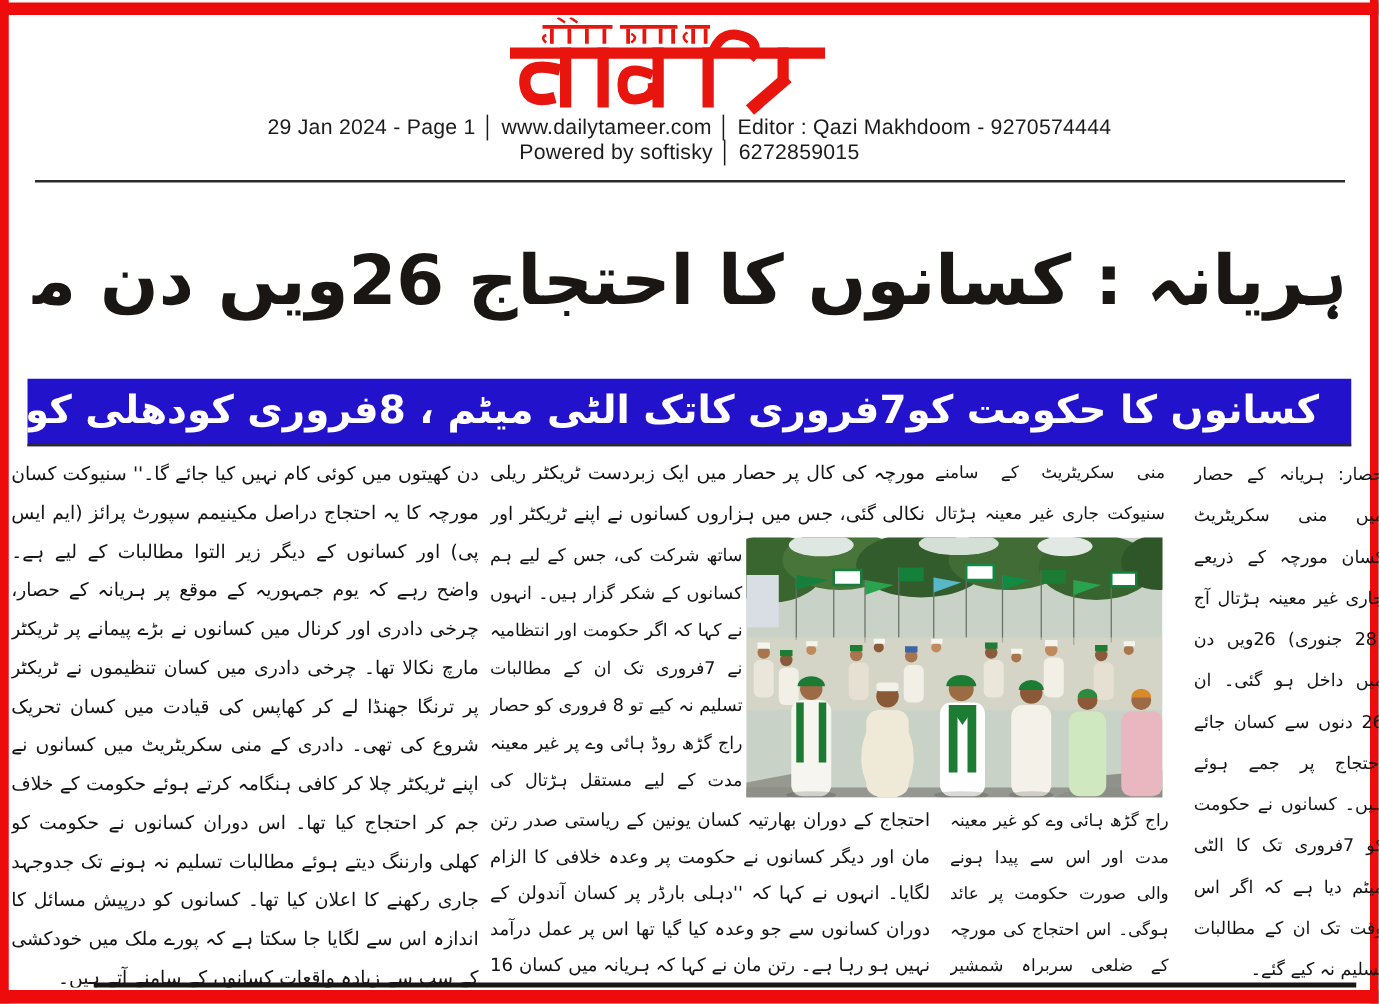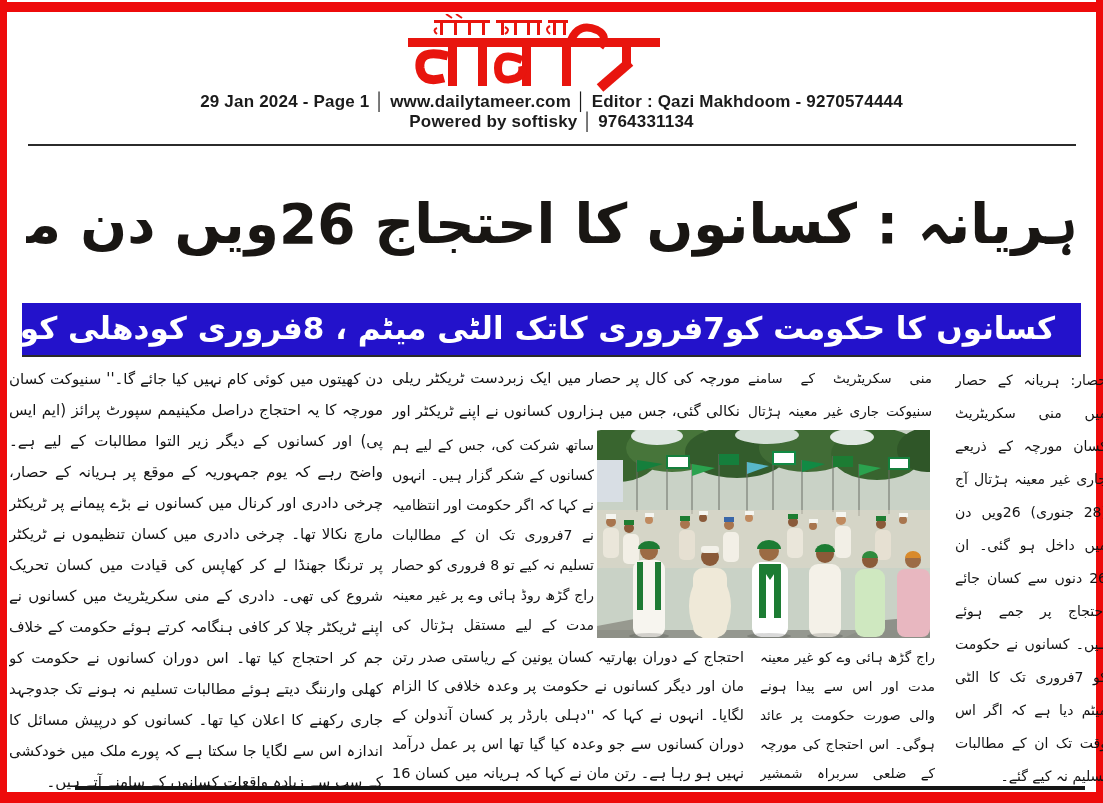--- a/index.html
+++ b/index.html
@@ -6,21 +6,21 @@
   .page{position:relative;width:1103px;height:803px;background:#ffffff;overflow:hidden;
         font-family:"Liberation Sans",sans-serif;}
   .edge{position:absolute;background:#ee0b0b;}
   .edge.top{left:0;top:2px;width:1103px;height:10px;}
   .edge.left{left:0;top:0;width:7px;height:803px;}
   .edge.right{left:1096px;top:0;width:7px;height:803px;}
   .edge.bottom{left:0;top:792px;width:1103px;height:11px;}
 
   .logo-art{position:absolute;left:400px;top:14px;}
   .infoline{position:absolute;left:0;width:1103px;text-align:center;color:#1b1b1b;
-            font-size:17px;font-weight:700;letter-spacing:.2px;}
+            font-size:17px;font-weight:400;letter-spacing:.2px;}
   .info1{top:92px;} .info2{top:112px;}
   .rule1{position:absolute;left:28px;top:144px;width:1048px;height:2px;background:#2b2b2b;}
 
   .urdu{direction:rtl;font-family:"DejaVu Sans",sans-serif;color:#141414;}
   .headline{position:absolute;left:26px;top:150px;width:1052px;height:148px;
             font-size:55px;font-weight:700;line-height:148px;white-space:nowrap;
             text-align:center;overflow:hidden;color:#191613;}
   .bluebar{position:absolute;left:22px;top:303px;width:1059px;height:54px;background:#2312cb;
            border-bottom:2px solid #2a2a2a;box-sizing:border-box;}
   .bluebar .txt{display:block;padding:0 26px;font-size:31px;font-weight:700;color:#ffffff;
@@ -83,21 +83,21 @@
         <rect x="162" y="24" width="9" height="48" stroke-width="0"></rect>
         <path d="M171 26 q8 -18 26 -10 q12 6 3 17" fill="none" stroke-width="8"></path>
 
         <rect x="222" y="24" width="9" height="26" stroke-width="0"></rect>
         <path d="M230 48 L200 74" stroke-width="10"></path>
       </g>
     </g>
   </svg>
 
   <div class="infoline info1">29 Jan 2024 - Page 1 │ www.dailytameer.com │ Editor : Qazi Makhdoom - 9270574444</div>
-  <div class="infoline info2">Powered by softisky │ 9764331134</div>
+  <div class="infoline info2">Powered by softisky │ 6272859015</div>
   <div class="rule1"></div>
 
   <div class="headline urdu">ہریانہ : کسانوں کا احتجاج 26ویں دن میں داخل</div>
 
   <div class="bluebar">
     <span class="txt urdu">کسانوں کا حکومت کو7فروری کاتک الٹی میٹم ، 8فروری کودھلی کوچ کی تیاری</span>
   </div>
 
   <div class="block urdu b-colleft">دن کھیتوں میں کوئی کام نہیں کیا جائے گا۔'' سنیوکت کسان مورچہ کا یہ احتجاج دراصل مکینیمم سپورٹ پرائز (ایم ایس پی) اور کسانوں کے دیگر زیر التوا مطالبات کے لیے ہے۔ واضح رہے کہ یوم جمہوریہ کے موقع پر ہریانہ کے حصار، چرخی دادری اور کرنال میں کسانوں نے بڑے پیمانے پر ٹریکٹر مارچ نکالا تھا۔ چرخی دادری میں کسان تنظیموں نے ٹریکٹر پر ترنگا جھنڈا لے کر کھاپس کی قیادت میں کسان تحریک شروع کی تھی۔ دادری کے منی سکریٹریٹ میں کسانوں نے اپنے ٹریکٹر چلا کر کافی ہنگامہ کرتے ہوئے حکومت کے خلاف جم کر احتجاج کیا تھا۔ اس دوران کسانوں نے حکومت کو کھلی وارننگ دیتے ہوئے مطالبات تسلیم نہ ہونے تک جدوجہد جاری رکھنے کا اعلان کیا تھا۔ کسانوں کو درپیش مسائل کا اندازہ اس سے لگایا جا سکتا ہے کہ پورے ملک میں خودکشی کے سب سے زیادہ واقعات کسانوں کے سامنے آتے ہیں۔</div>
   <div class="block urdu b-midwide">مورچہ کی کال پر حصار میں ایک زبردست ٹریکٹر ریلی نکالی گئی، جس میں ہزاروں کسانوں نے اپنے ٹریکٹر اور دیگر سامان کے</div>

